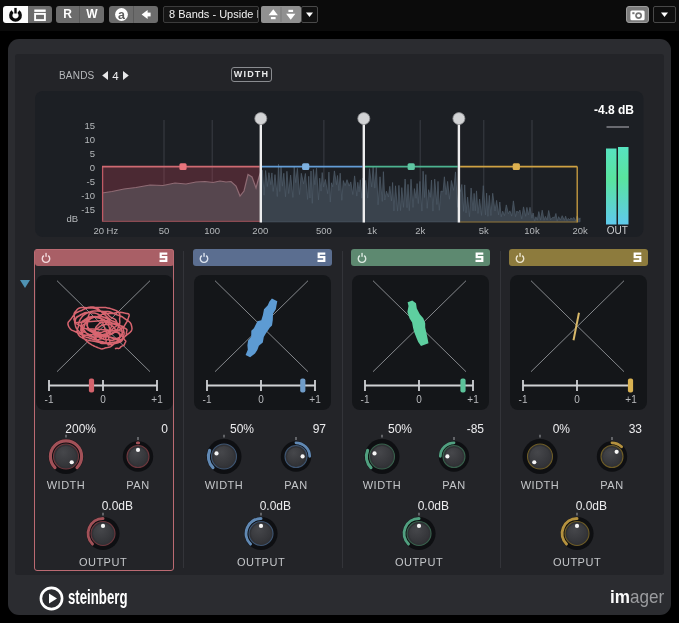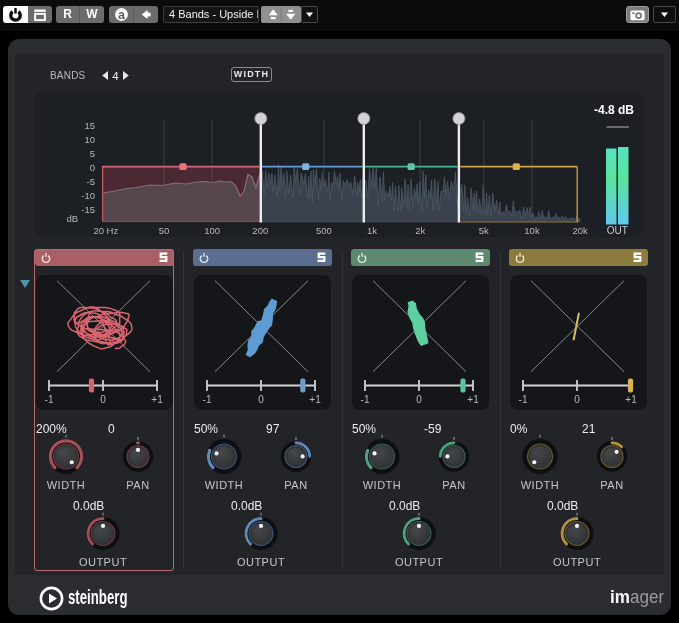--- a/index.html
+++ b/index.html
@@ -15,28 +15,28 @@
 #abtn{left:109px;width:25px;background:#6c6c6c;border-radius:3px 0 0 3px;border-right:1px solid #5a5a5a;}
 #arrbtn{left:134px;width:24px;background:#6c6c6c;border-radius:0 3px 3px 0;}
 #preset{left:163px;width:96px;background:#151515;border:1px solid #3c3c3c;border-radius:2px;
 color:#f2f2f2;font-size:11px;line-height:15px;padding-left:5px;white-space:nowrap;overflow:hidden;}
 #updown{left:261px;width:40px;background:#909090;border-radius:2px;}
 #pdrop{left:301px;width:17px;background:#111;border:1px solid #4a4a4a;border-radius:2px;}
 #cambtn{left:626px;width:23px;background:#7b7b7b;border:1px solid #9d9d9d;border-radius:3px;height:16.5px;}
 #rdrop{left:653px;width:23px;background:#0e0e0e;border:1px solid #484848;border-radius:2px;height:16.5px;}
 #frame{position:absolute;left:8px;top:39px;width:663px;height:576px;border-radius:11px;background:#2b2c30;}
 #inner{position:absolute;left:15px;top:54px;width:649px;height:521px;background:#232428;border-radius:3px;}
-#bandsrow{position:absolute;left:50px;top:69.5px;color:#b7b9bc;font-size:10px;letter-spacing:0.2px;}
+#bandsrow{position:absolute;left:59px;top:69.5px;color:#b7b9bc;font-size:10px;letter-spacing:0.2px;}
 #live{position:absolute;left:231px;top:67px;width:41px;height:14.5px;border:1px solid #8a8c90;border-radius:3px;
 color:#e8e9ea;font-size:9px;font-weight:bold;letter-spacing:1.2px;text-align:center;line-height:12.5px;}
 .hdr{position:absolute;top:249px;height:17px;width:139px;border-radius:3px;}
 .hdrS{position:absolute;right:6px;top:2.5px;}
 .scope{position:absolute;top:274.5px;width:137px;height:135.5px;background:#141619;border-radius:8px;}
 .divider{position:absolute;top:251px;width:1px;height:317px;background:#333439;}
-.val{position:absolute;color:#ececee;font-size:12px;text-align:left;width:60px;}
+.val{position:absolute;color:#ececee;font-size:12px;text-align:right;width:60px;}
 .klabel{position:absolute;color:#c4c6c9;font-size:11px;text-align:center;width:70px;letter-spacing:0.5px;}
 #selbox{position:absolute;left:34px;top:248.5px;width:140px;height:322px;border:1px solid #bb6a72;border-radius:3px;}
 #seltri{position:absolute;left:19.5px;top:280px;width:0;height:0;border-left:5px solid transparent;
 border-right:5px solid transparent;border-top:8px solid #4f93b4;}
 #botbar{position:absolute;left:8px;top:578px;width:663px;height:37px;}
 #steinlogo{position:absolute;left:31px;top:8px;}
 #steintxt{position:absolute;left:60px;top:6.5px;color:#fff;font-weight:bold;font-size:20.5px;
 transform:scaleX(0.645);transform-origin:left;}
 #imgrtxt{position:absolute;right:7px;top:8px;font-size:19px;color:#9b9c9f;transform:scaleX(0.9);transform-origin:right;}
 #imgrtxt b{color:#fafafa;}
@@ -53,21 +53,21 @@
  <div class="tbtn tlet" id="rbtn">R</div>
  <div class="tbtn tlet" id="wbtn">W</div>
  <div class="tbtn" id="abtn"><svg width="25" height="17" viewBox="0 0 25 17">
   <circle cx="12.5" cy="8.5" r="6.4" fill="#fff"></circle>
   <text x="12.5" y="12.6" font-size="12.5" font-weight="bold" fill="#5f5f5f" text-anchor="middle" font-family="Liberation Sans">a</text>
       </svg></div>
  <div class="tbtn" id="arrbtn"><svg width="24" height="17" viewBox="0 0 24 17">
   <path d="M13.6 3.9 L7.6 8.5 L13.6 13.1 Z" fill="#fff"></path>
         <rect x="12.8" y="6.6" width="3.8" height="3.8" fill="#fff"></rect>
       </svg></div>
- <div class="tbtn" id="preset">4 Bands - Upside I</div>
+ <div class="tbtn" id="preset">8 Bands - Upside I</div>
  <div class="tbtn" id="updown"><svg width="40" height="17" viewBox="0 0 40 17">
   <line x1="20" y1="1" x2="20" y2="16" stroke="#7b7b7b" stroke-width="1"></line>
   <path d="M7.6 9.2 L16.9 9.2 L12.25 3.2 Z" fill="#fff"></path>
         <rect x="9.9" y="11" width="4.7" height="2.2" fill="#fff"></rect>
   <path d="M25.1 7.8 L34.4 7.8 L29.75 13.8 Z" fill="#fff"></path>
         <rect x="27.4" y="3.8" width="4.7" height="2.2" fill="#fff"></rect>
       </svg></div>
  <div class="tbtn" id="pdrop"><svg width="15" height="15" viewBox="0 0 15 15">
         <path d="M4 5.5 L11 5.5 L7.5 10 Z" fill="#fff"></path>
       </svg></div>
@@ -191,37 +191,37 @@
     <svg width="12" height="12" viewBox="0 0 13 13" style="position:absolute;left:5.5px;top:2.5px">
       <path d="M8.85,3.95 A4.05,4.05 0 1 1 4.15,3.95" fill="none" stroke="#dce9e1" stroke-width="1.5"></path>
       <rect x="5.8" y="0.8" width="1.5" height="4.5" rx="0.7" fill="#dce9e1"></rect>
     </svg>
     <svg class="hdrS" width="9" height="11" viewBox="0 0 9 11">
       <path d="M8.3,1.7 H1.7 V5.1 H7.3 V8.9 H0.5" fill="none" stroke="#ffffff" stroke-width="2.2"></path>
     </svg>
   </div>
 <div class="scope" style="left:351.5px"></div>
 <div class="val" style="left:352.0px;top:421.5px">50%</div>
-<div class="val" style="left:424.0px;top:421.5px">-59</div>
+<div class="val" style="left:424.0px;top:421.5px">-85</div>
 <div class="klabel" style="left:347.0px;top:478.5px">WIDTH</div>
 <div class="klabel" style="left:419.0px;top:478.5px">PAN</div>
 <div class="val" style="left:389.0px;top:498.5px">0.0dB</div>
 <div class="klabel" style="left:384.0px;top:555.5px">OUTPUT</div>
 <div class="hdr" style="left:508.5px;background:#8d7b3d">
     <svg width="12" height="12" viewBox="0 0 13 13" style="position:absolute;left:5.5px;top:2.5px">
       <path d="M8.85,3.95 A4.05,4.05 0 1 1 4.15,3.95" fill="none" stroke="#ece5cf" stroke-width="1.5"></path>
       <rect x="5.8" y="0.8" width="1.5" height="4.5" rx="0.7" fill="#ece5cf"></rect>
     </svg>
     <svg class="hdrS" width="9" height="11" viewBox="0 0 9 11">
       <path d="M8.3,1.7 H1.7 V5.1 H7.3 V8.9 H0.5" fill="none" stroke="#ffffff" stroke-width="2.2"></path>
     </svg>
   </div>
 <div class="scope" style="left:509.5px"></div>
 <div class="val" style="left:510.0px;top:421.5px">0%</div>
-<div class="val" style="left:582.0px;top:421.5px">21</div>
+<div class="val" style="left:582.0px;top:421.5px">33</div>
 <div class="klabel" style="left:505.0px;top:478.5px">WIDTH</div>
 <div class="klabel" style="left:577.0px;top:478.5px">PAN</div>
 <div class="val" style="left:547.0px;top:498.5px">0.0dB</div>
 <div class="klabel" style="left:542.0px;top:555.5px">OUTPUT</div>
 <svg class="abs" style="left:0;top:0" width="679" height="623" viewBox="0 0 679 623">
     <defs>
       <radialGradient id="kf" cx="0.38" cy="0.3" r="0.8">
         <stop offset="0" stop-color="#46474b"></stop>
         <stop offset="1" stop-color="#303135"></stop>
       </radialGradient>

